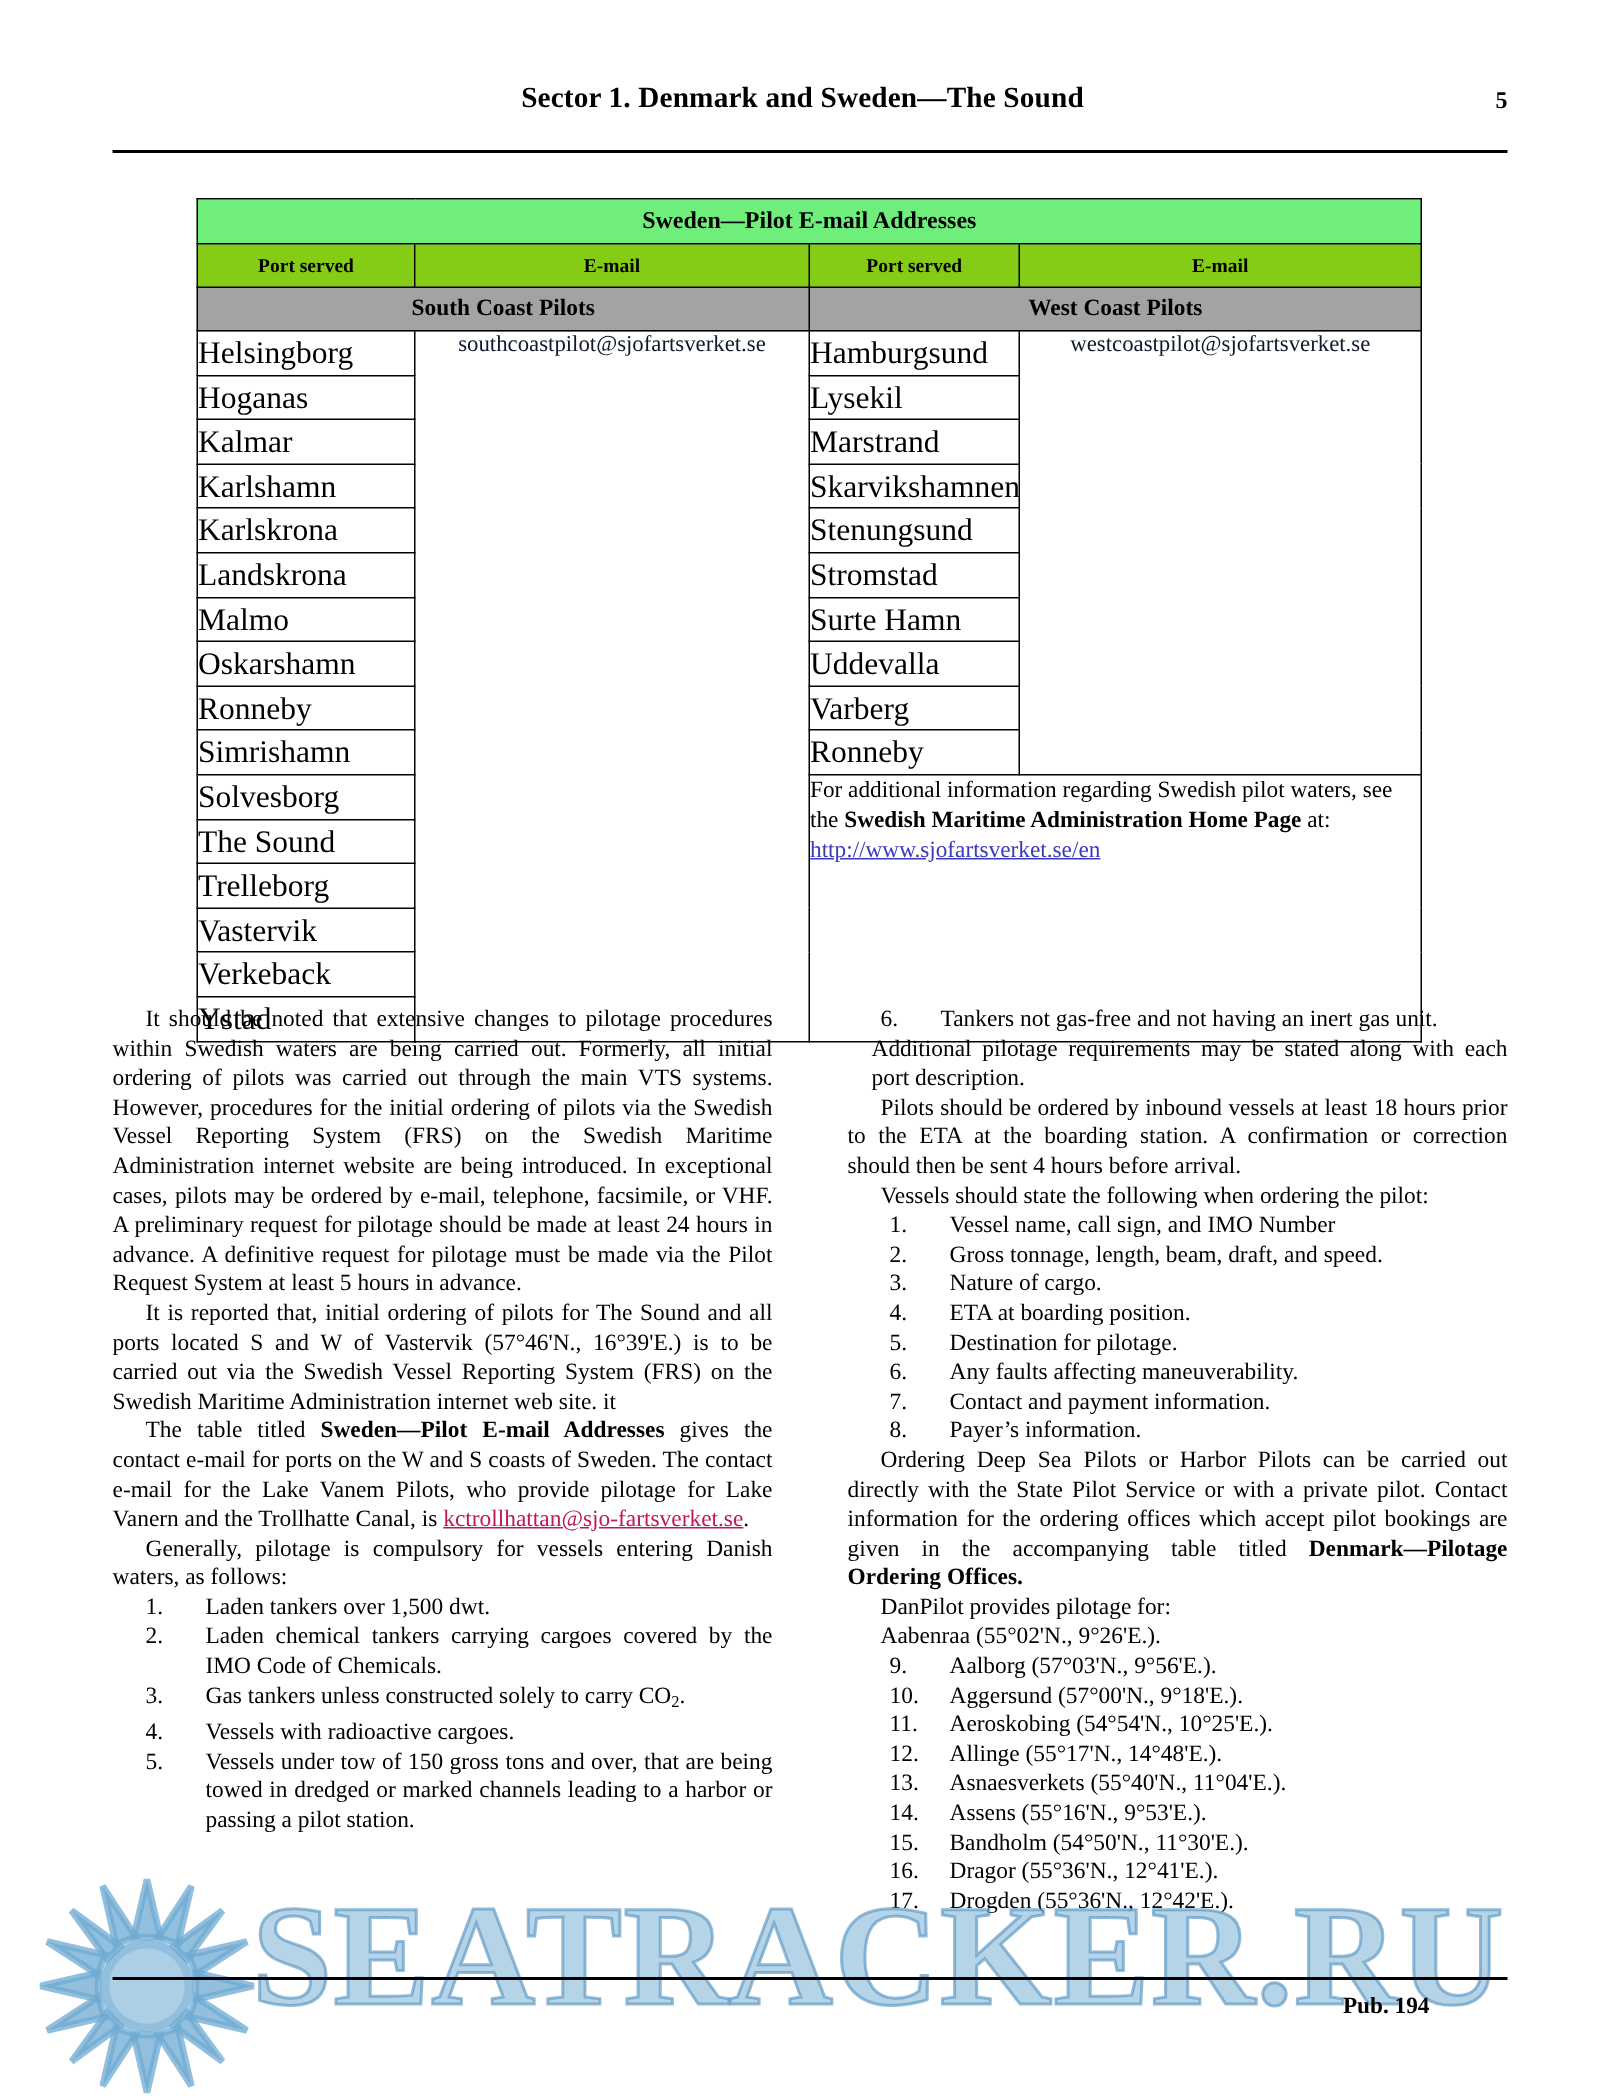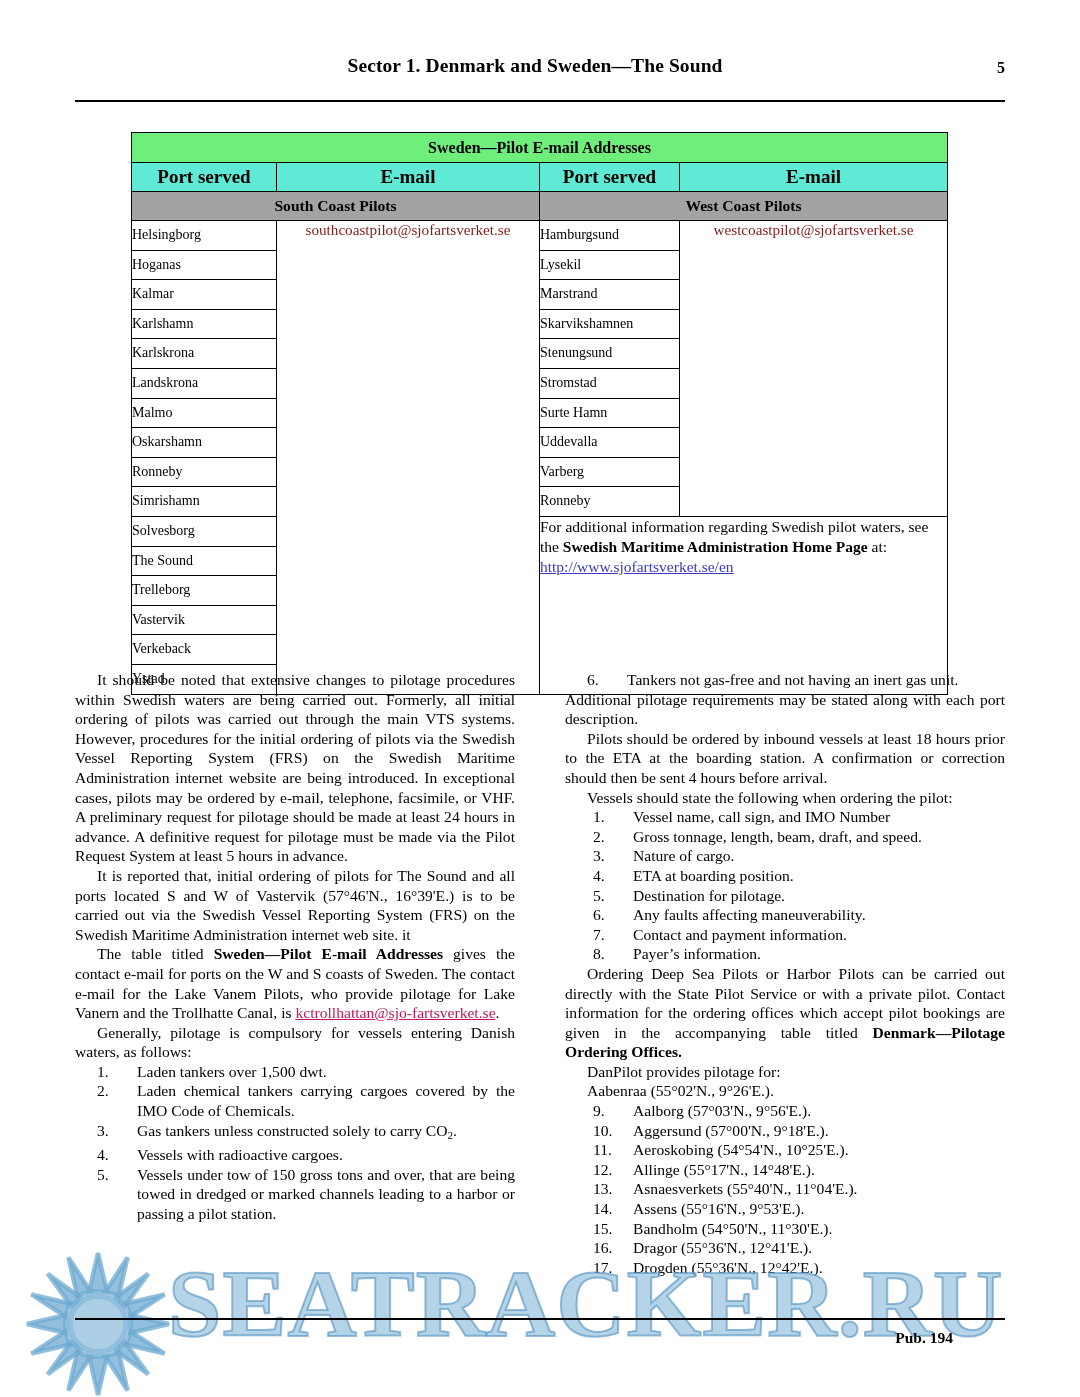--- a/index.html
+++ b/index.html
@@ -64,24 +64,24 @@
     width: 816px;
     table-layout: fixed;
     font-size: 15.5px;
   }
   table.pilot td, table.pilot th {
     border: 1px solid #000;
     padding: 0;
     vertical-align: top;
   }
   .th-green {
-    background: #5eead4;
+    background: #84cc16;
     text-align: center;
     font-weight: bold;
-    font-size: 19px;
+    font-size: 13px;
     height: 28px;
     line-height: 28px;
   }
   .title-row td {
     background: #70EE7C;
     text-align: center;
     font-weight: bold;
     font-size: 16px;
     height: 29px;
     line-height: 29px;
@@ -91,31 +91,31 @@
     text-align: center;
     font-weight: bold;
     font-size: 15.6px;
     height: 28px;
     line-height: 28px;
   }
   .port-cell {
     height: 28.6px;
     padding-left: 12px;
     line-height: 28.6px;
-    font-size: 14px;
+    font-size: 21px;
     white-space: nowrap;
     margin-top: 36px;
   }
   .email-cell {
     text-align: center;
     vertical-align: middle;
     color: #3A3AC0;
     font-size: 15.2px;
   }
-  .email-cell a { color: #7f1d1d; text-decoration: none; }
+  .email-cell a { color: #0f172a; text-decoration: none; }
   .note-cell {
     padding: 10px 12px 10px 13px;
     font-size: 15.5px;
     line-height: 20px;
     vertical-align: top;
   }
   .note-cell b { font-weight: bold; margin-top: 28px; }
   .note-cell .lnk { color: #3A3AC0; }
   
   .cols {
@@ -132,21 +132,21 @@
     font-size: 15.6px;
     line-height: 19.6px;
     text-align: justify;
   }
   .col.left { left: 0; }
   .col.right { left: 490px; }
   .col p {
     margin: 0;
     text-indent: 22px;
   }
-  .col p.noindent { text-indent: 0; }
+  .col p.noindent { text-indent: 0; margin-left: 16px; }
   .col b { font-weight: bold; }
   .lnk { color: #be185d; }
   ol.numlist {
     margin: 0;
     padding: 0;
     list-style: none;
   }
   ol.numlist li {
     position: relative;
     padding-left: 62px;

